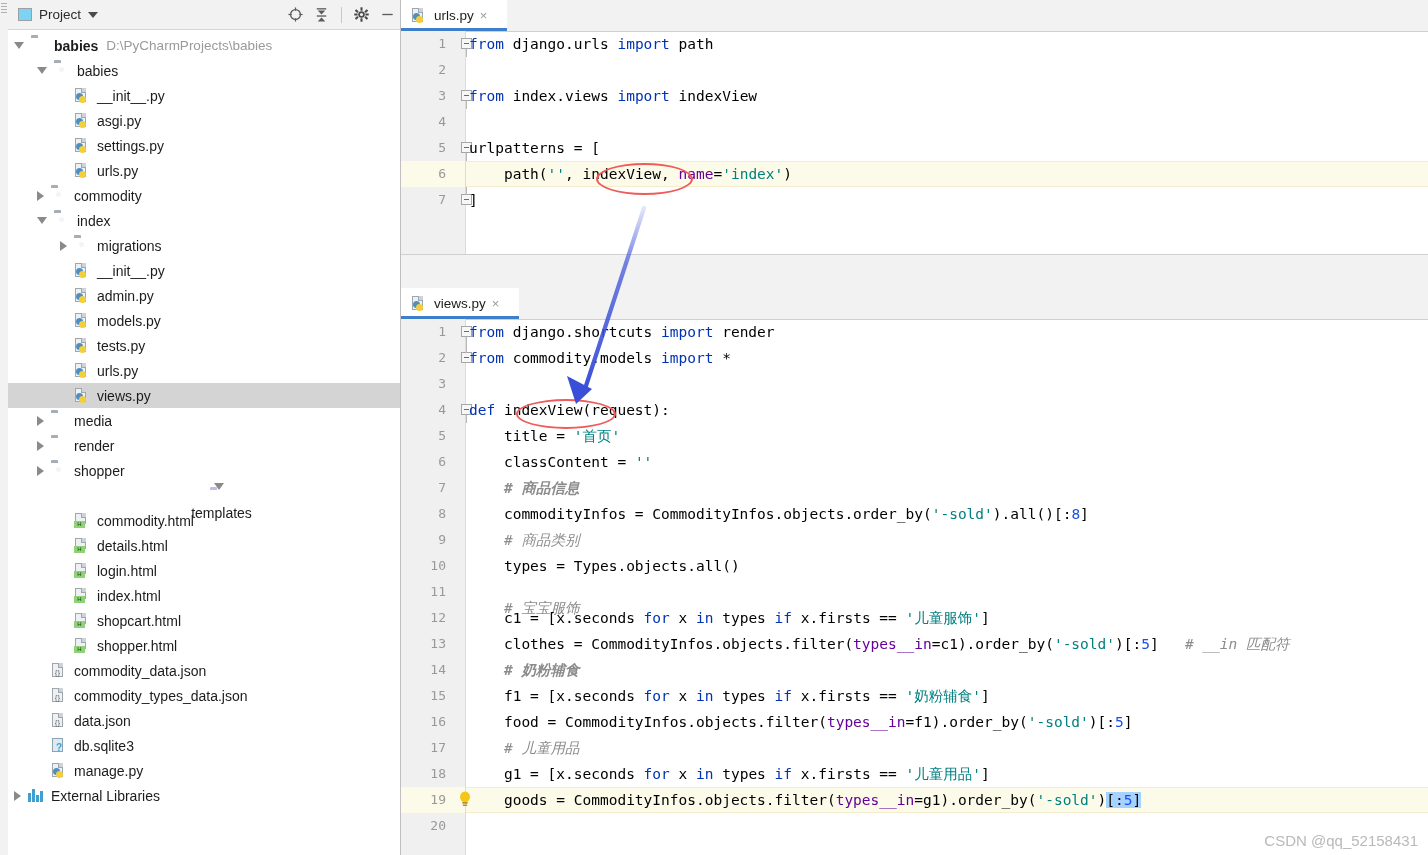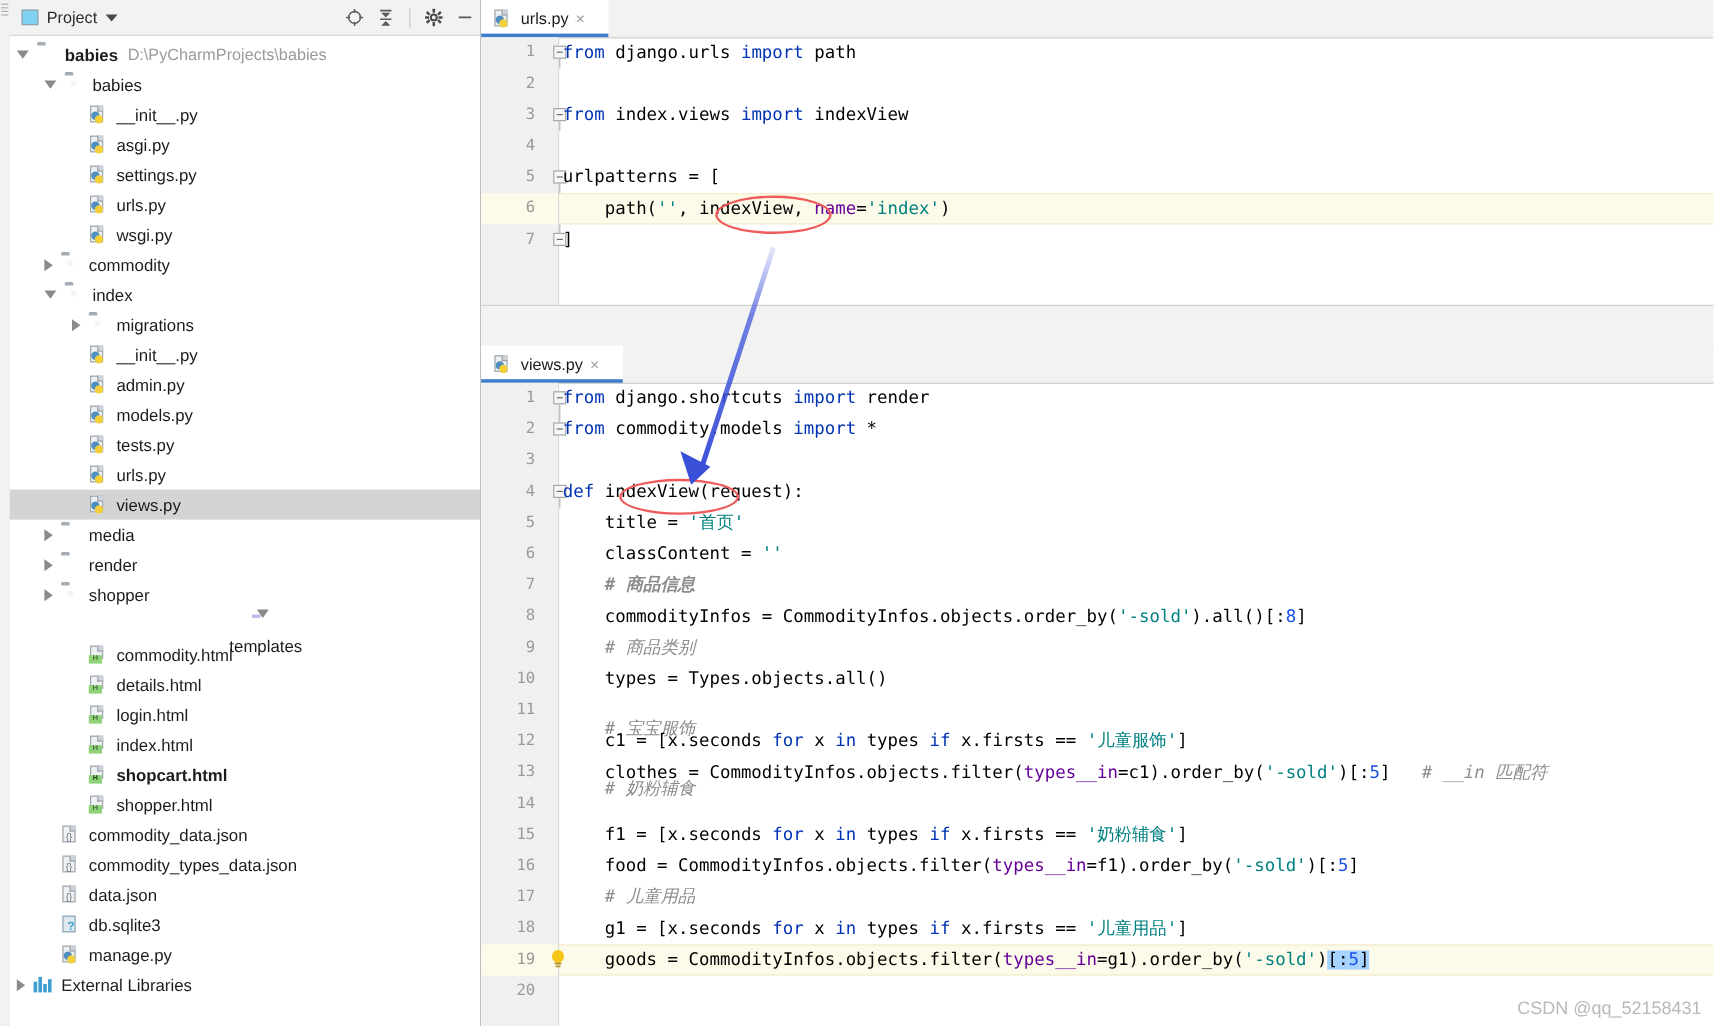--- a/index.html
+++ b/index.html
@@ -201,26 +201,20 @@
           <span class="gap" style="width: 7px;"></span>
           <span class="ficon"><span class="pyfile"><span class="sheet"></span><span class="fold"></span><span class="pyb"></span><span class="pyy"></span></span></span>
           <span class="name">settings.py</span>
         </div>
         <div class="row" style="padding-left: 52px;">
           <span class="arrow none"></span>
           <span class="gap" style="width: 7px;"></span>
           <span class="ficon"><span class="pyfile"><span class="sheet"></span><span class="fold"></span><span class="pyb"></span><span class="pyy"></span></span></span>
           <span class="name">urls.py</span>
         </div>
-        <div class="row" style="padding-left: 52px;">
-          <span class="arrow none"></span>
-          <span class="gap" style="width: 7px;"></span>
-          <span class="ficon"><span class="pyfile"><span class="sheet"></span><span class="fold"></span><span class="pyb"></span><span class="pyy"></span></span></span>
-          <span class="name">wsgi.py</span>
-        </div>
         <div class="row" style="padding-left: 29px;">
           <span class="arrow closed"></span>
           <span class="gap" style="width: 7px;"></span>
           <span class="ficon"><span class="folder src"></span></span>
           <span class="name">commodity</span>
         </div>
         <div class="row" style="padding-left: 29px;">
           <span class="arrow open"></span>
           <span class="gap" style="width: 7px;"></span>
           <span class="ficon"><span class="folder src"></span></span>
@@ -309,21 +303,21 @@
           <span class="gap" style="width: 7px;"></span>
           <span class="ficon"><span class="htmlfile"><span class="sheet"></span><span class="fold"></span><span class="badge">H</span></span></span>
           <span class="name">login.html</span>
         </div>
         <div class="row" style="padding-left: 52px;">
           <span class="arrow none"></span>
           <span class="gap" style="width: 7px;"></span>
           <span class="ficon"><span class="htmlfile"><span class="sheet"></span><span class="fold"></span><span class="badge">H</span></span></span>
           <span class="name">index.html</span>
         </div>
-        <div class="row" style="padding-left: 52px; font-weight: bold;">
+        <div class="row" style="padding-left: 52px;">
           <span class="arrow none"></span>
           <span class="gap" style="width: 7px;"></span>
           <span class="ficon"><span class="htmlfile"><span class="sheet"></span><span class="fold"></span><span class="badge">H</span></span></span>
           <span class="name">shopcart.html</span>
         </div>
         <div class="row" style="padding-left: 52px;">
           <span class="arrow none"></span>
           <span class="gap" style="width: 7px;"></span>
           <span class="ficon"><span class="htmlfile"><span class="sheet"></span><span class="fold"></span><span class="badge">H</span></span></span>
           <span class="name">shopper.html</span>
@@ -527,21 +521,21 @@
           <div class="cline" style="top: 78px;"><span class="k">def </span><span class="t">indexView(request):</span></div>
           <div class="cline" style="top: 104px;"><span class="t">    title = </span><span class="s">'首页'</span></div>
           <div class="cline" style="top: 130px;"><span class="t">    classContent = </span><span class="s">''</span></div>
           <div class="cline" style="top: 156px; font-weight: bold;"><span class="c">    # 商品信息</span></div>
           <div class="cline" style="top: 182px;"><span class="t">    commodityInfos = CommodityInfos.objects.order_by(</span><span class="s">'-sold'</span><span class="t">).all()[:</span><span class="n">8</span><span class="t">]</span></div>
           <div class="cline" style="top: 208px; text-align: center;"><span class="c">    # 商品类别</span></div>
           <div class="cline" style="top: 234px;"><span class="t">    types = Types.objects.all()</span></div>
           <div class="cline" style="top: 276px;"><span class="c">    # 宝宝服饰</span></div>
           <div class="cline" style="top: 286px;"><span class="t">    c1 = [x.seconds </span><span class="k">for </span><span class="t">x </span><span class="k">in </span><span class="t">types </span><span class="k">if </span><span class="t">x.firsts == </span><span class="s">'儿童服饰'</span><span class="t">]</span></div>
           <div class="cline" style="top: 312px;"><span class="t">    clothes = CommodityInfos.objects.filter(</span><span class="kw">types__in</span><span class="t">=c1).order_by(</span><span class="s">'-sold'</span><span class="t">)[:</span><span class="n">5</span><span class="t">]   </span><span class="c"># __in 匹配符</span></div>
-          <div class="cline" style="top: 326px;"><span class="c">    # 奶粉辅食</span></div>
+          <div class="cline" style="top: 338px; font-weight: bold;"><span class="c">    # 奶粉辅食</span></div>
           <div class="cline" style="top: 364px;"><span class="t">    f1 = [x.seconds </span><span class="k">for </span><span class="t">x </span><span class="k">in </span><span class="t">types </span><span class="k">if </span><span class="t">x.firsts == </span><span class="s">'奶粉辅食'</span><span class="t">]</span></div>
           <div class="cline" style="top: 390px;"><span class="t">    food = CommodityInfos.objects.filter(</span><span class="kw">types__in</span><span class="t">=f1).order_by(</span><span class="s">'-sold'</span><span class="t">)[:</span><span class="n">5</span><span class="t">]</span></div>
           <div class="cline" style="top: 416px;"><span class="c">    # 儿童用品</span></div>
           <div class="cline" style="top: 442px;"><span class="t">    g1 = [x.seconds </span><span class="k">for </span><span class="t">x </span><span class="k">in </span><span class="t">types </span><span class="k">if </span><span class="t">x.firsts == </span><span class="s">'儿童用品'</span><span class="t">]</span></div>
           <div class="bulb" style="top: 472px;"><svg viewBox="0 0 12 17" width="12" height="17">
               <ellipse cx="6" cy="6" rx="5" ry="5.4" fill="#f5c518"></ellipse>
               <rect x="3.2" y="11" width="5.6" height="1.7" rx="0.6" fill="#b8912a"></rect>
               <rect x="3.8" y="13.6" width="4.4" height="1.5" rx="0.6" fill="#b8912a"></rect>
             </svg></div>
           <div class="cline" style="top: 468px;"><span class="t">    goods = CommodityInfos.objects.filter(</span><span class="kw">types__in</span><span class="t">=g1).order_by(</span><span class="s">'-sold'</span><span class="t">)</span><span class="t sel">[:</span><span class="n sel">5</span><span class="t sel">]</span></div>

